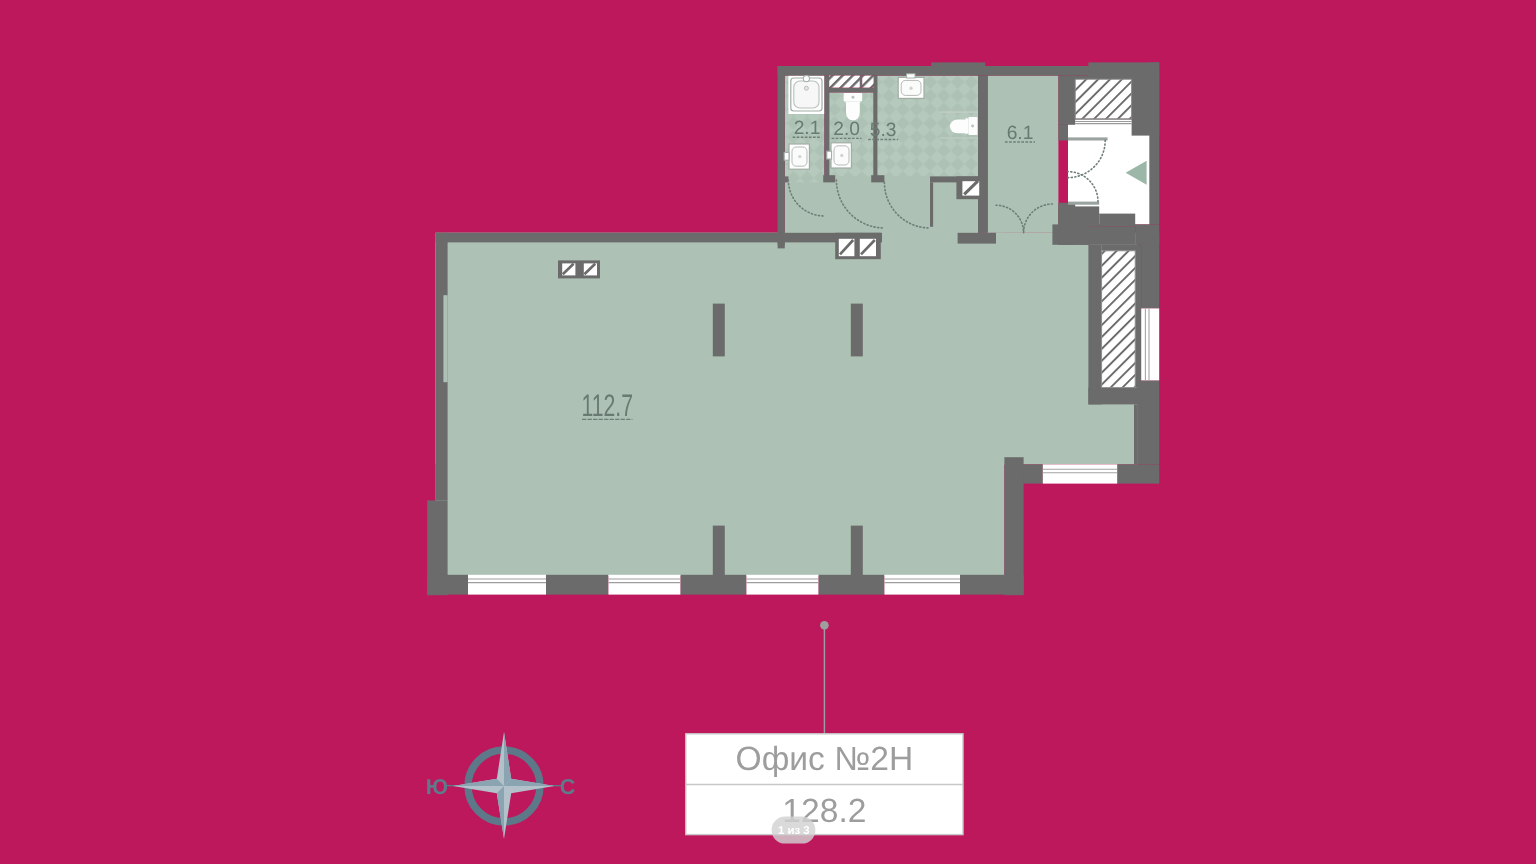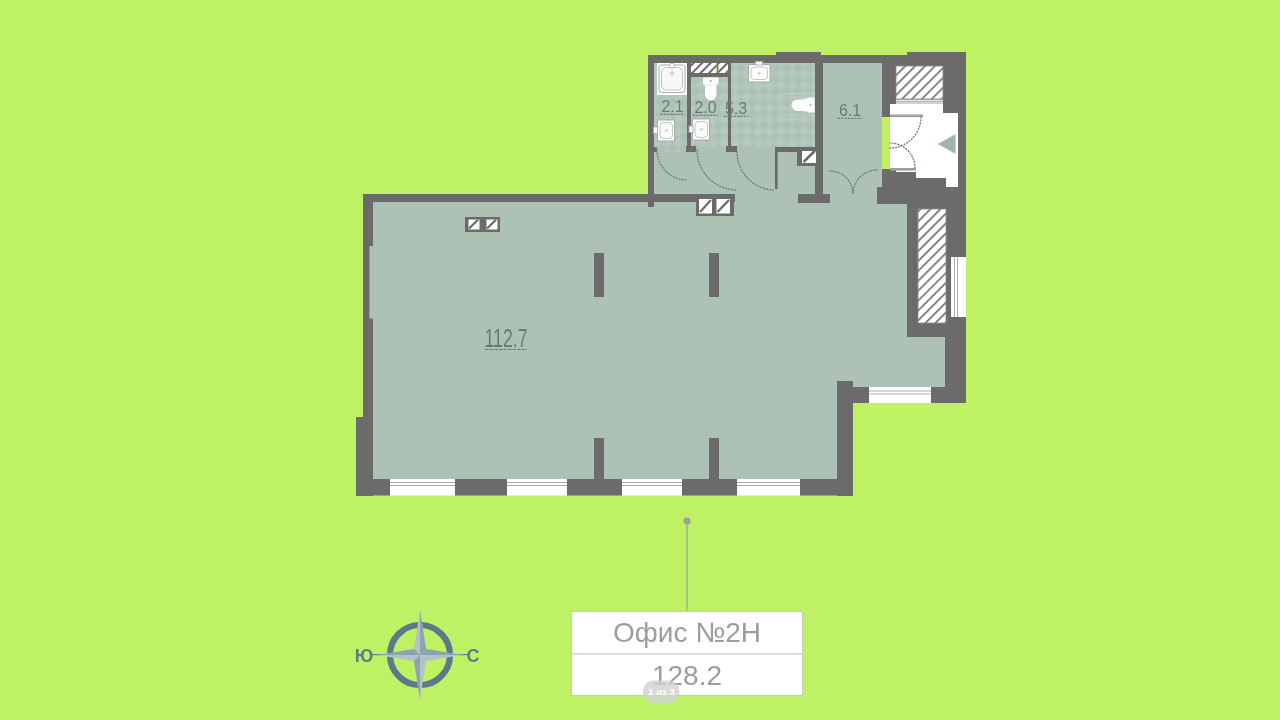--- a/index.html
+++ b/index.html
@@ -1,16 +1,16 @@
 <!DOCTYPE html>
 <html><head>
 <meta charset="utf-8">
 <style>
   html,body{margin:0;padding:0;background:#ffffff;}
-  .page{width:1280px;height:720px;position:relative;background:#bef264;overflow:hidden;
+  .page{width:1280px;height:720px;position:relative;background:#be185d;overflow:hidden;
         font-family:"Liberation Sans", sans-serif;}
   svg{position:absolute;left:0;top:0;}
 </style>
 </head>
 <body>
 <div class="page">
 <svg width="1280" height="720" viewBox="0 0 1280 720">
 <defs>
 
   <pattern id="chk" width="11.4" height="11.4" patternUnits="userSpaceOnUse">

